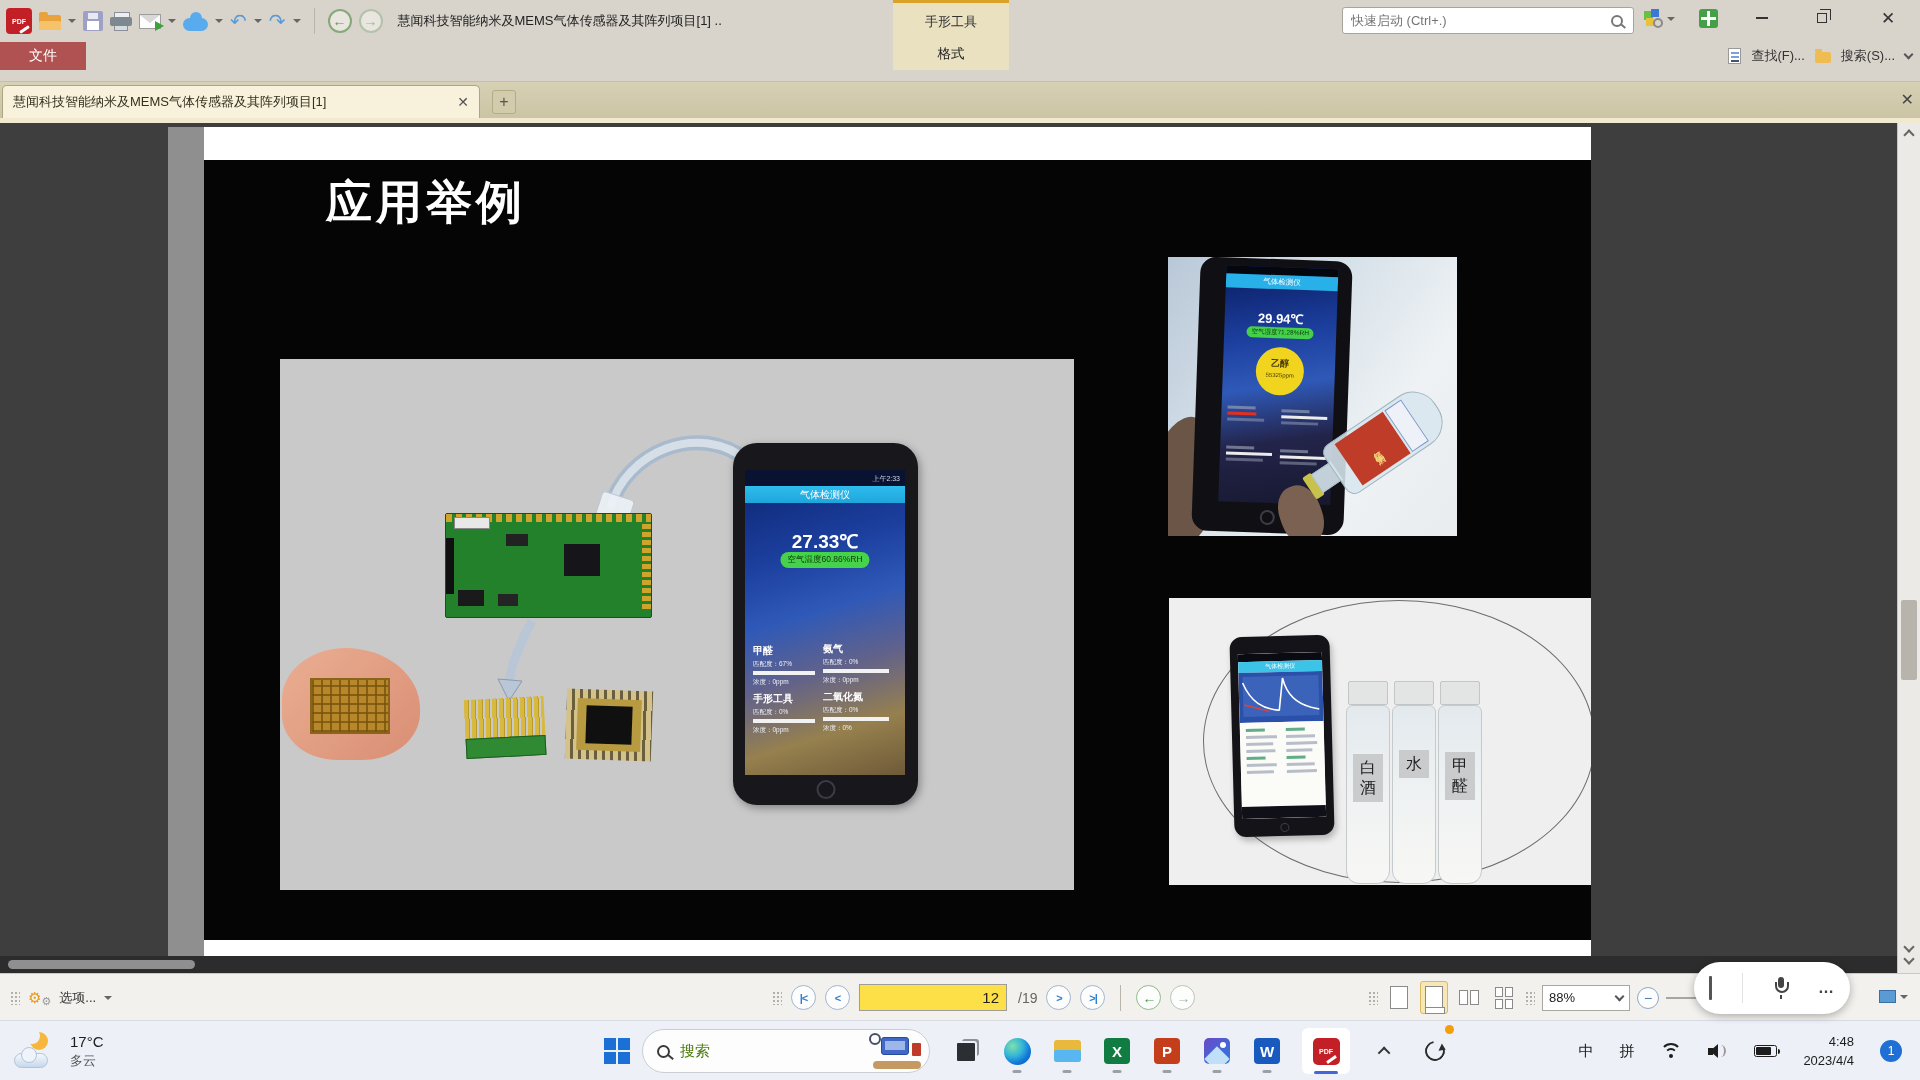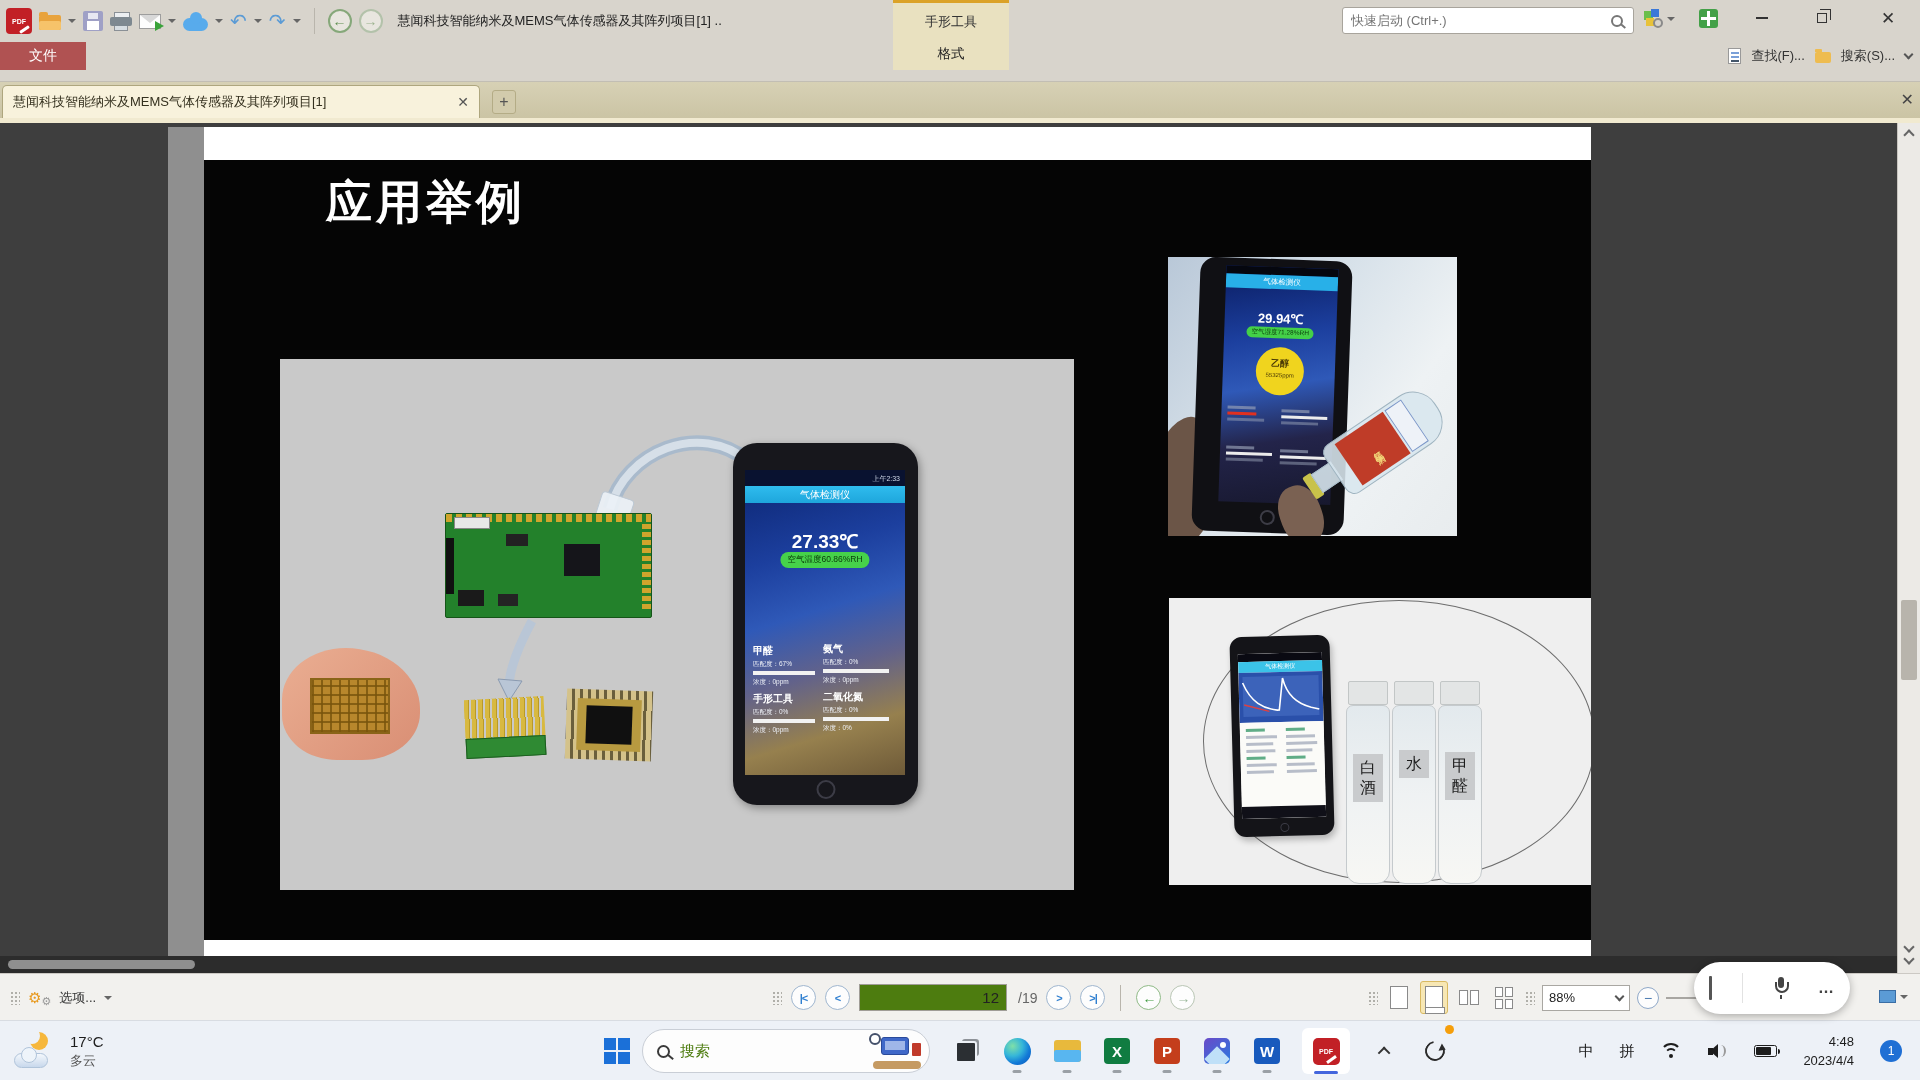--- a/index.html
+++ b/index.html
@@ -187,21 +187,21 @@
   .btoolbar { position:absolute; left:0; top:973px; width:1920px; height:47px; background:#f2f1ee; border-top:1px solid #ccc9c4; }
   .dots { width:10px; height:14px; background-image:radial-gradient(#b0afa9 1px, transparent 1.2px); background-size:4px 4px; }
   .tb-left { position:absolute; left:10px; top:0; height:47px; display:flex; align-items:center; gap:8px; }
   .gear { font-size:15px; color:#e89a20; line-height:1; }
   .gear.g2 { font-size:11px; color:#9a9a9a; margin-left:-8px; margin-top:8px; }
   .tb-lbl { font-size:13px; color:#333; }
   .tb-center { position:absolute; left:772px; top:0; height:47px; display:flex; align-items:center; gap:9px; }
   .nav-c { width:25px; height:25px; border-radius:50%; background:#fdfdfd; border:1.5px solid #9fb6cf; color:#2f7fd0; font-size:11px; font-weight:bold; display:flex; align-items:center; justify-content:center; letter-spacing:-1px; }
   .nav-c.green { border-color:#8fba86; color:#3f9b3f; font-size:14px; font-weight:normal; }
   .nav-c.dim { border-color:#b9c6b4; color:#9ab89a; font-size:14px; font-weight:normal; }
-  .pagebox { width:148px; height:27px; background:#4d7c0f; border:1px solid #a09d97; text-align:right; font-size:15px; color:#222; line-height:25px; padding-right:7px; }
+  .pagebox { width:148px; height:27px; background:#fde047; border:1px solid #a09d97; text-align:right; font-size:15px; color:#222; line-height:25px; padding-right:7px; }
   .pagetotal { font-size:14px; color:#666; margin-left:2px; }
   .tb-right { position:absolute; left:1368px; top:0; height:47px; display:flex; align-items:center; gap:7px; }
   .lo { width:18px; height:23px; background:#fff; border:1px solid #8a8a8a; position:relative; }
   .lo-wrap { width:28px; height:33px; display:flex; align-items:center; justify-content:center; }
   .lo-wrap.hl { background:#f7e7b4; border:1px solid #d9b961; border-radius:3px; }
   .lo.half::after { content:""; position:absolute; left:-1px; bottom:-6px; width:18px; height:5px; background:#fff; border:1px solid #8a8a8a; }
   .lo2 { display:flex; gap:2px; } .lo2 i { width:9px; height:15px; background:#fff; border:1px solid #8a8a8a; }
   .lo4 { display:grid; grid-template-columns:8px 8px; grid-gap:2px; } .lo4 i { width:8px; height:10px; background:#fff; border:1px solid #8a8a8a; }
   .zoombox { width:88px; height:26px; background:#fff; border:1px solid #a9a7a2; display:flex; align-items:center; justify-content:space-between; padding:0 6px; font-size:13px; color:#222; }
   .minus-c { width:22px; height:22px; border-radius:50%; border:1.5px solid #8fa8c8; color:#4a7ab0; font-size:14px; display:flex; align-items:center; justify-content:center; background:#fdfdfd; }

